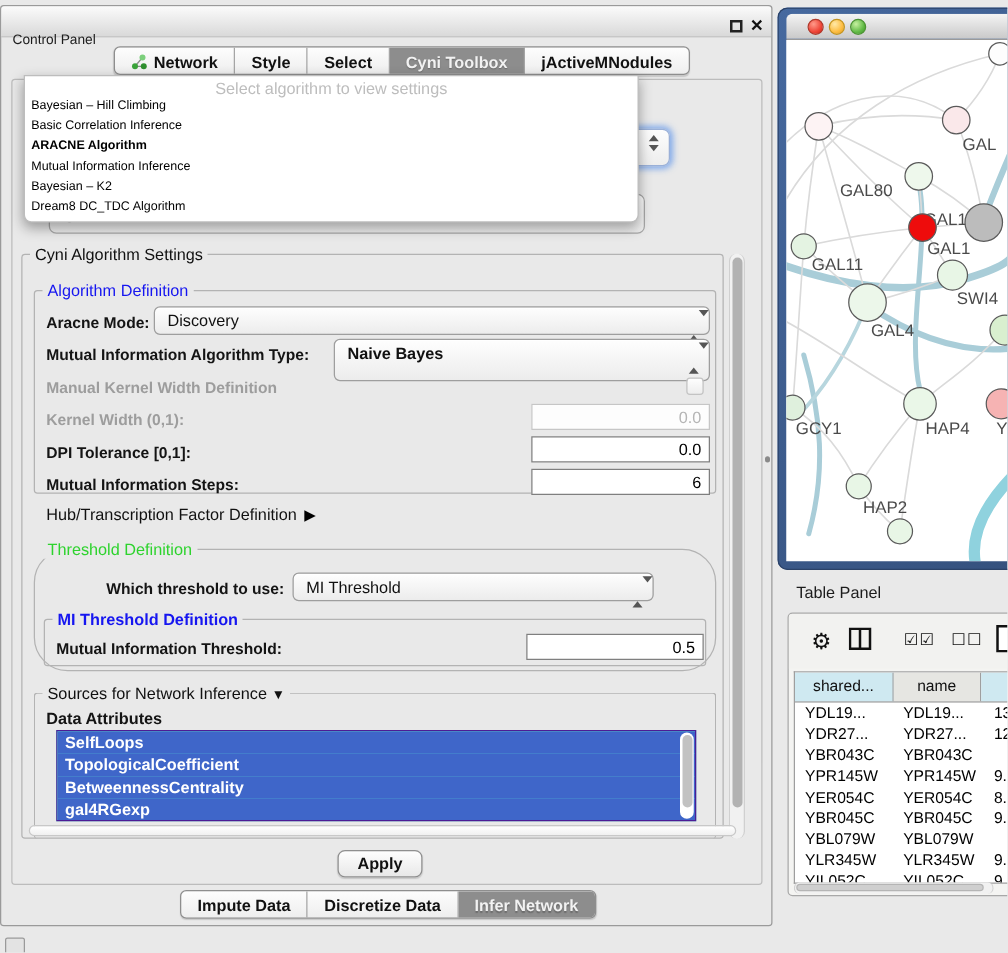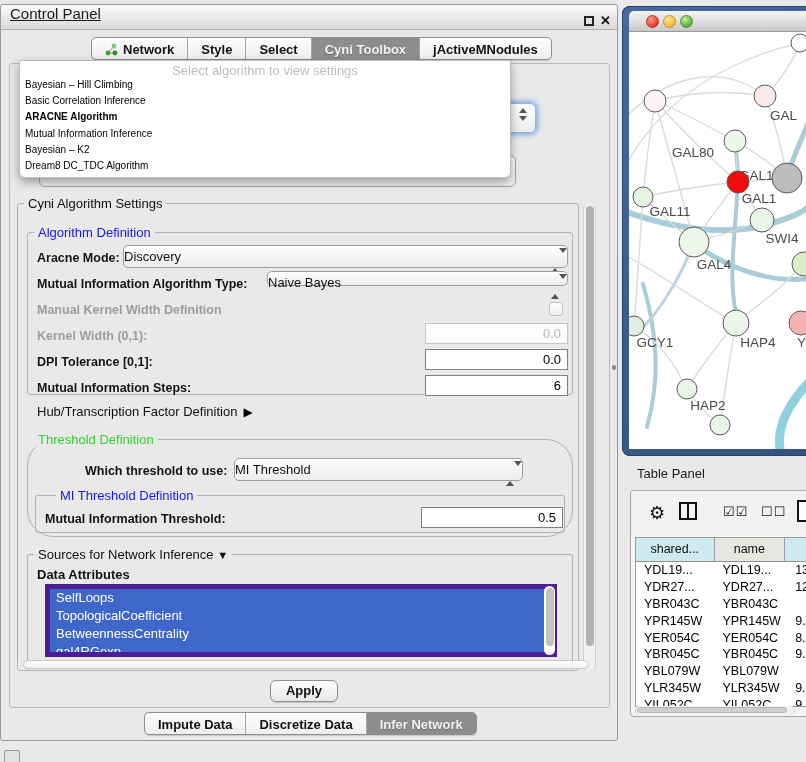--- a/index.html
+++ b/index.html
@@ -6,21 +6,21 @@
   body { font-family:"Liberation Sans", sans-serif; background:#e9e9e9; }
   #screen { position:relative; width:806px; height:762px; overflow:hidden; background:#e9e9e9; }
   .abs { position:absolute; }
 
   
   .cp-window { left:0; top:4px; width:618px; height:737px; background:#e9e9e9;
     border:1px solid #9a9a9a; border-radius:3px; }
   .cp-titlebar { left:1px; top:5px; width:616px; height:25px;
     background:linear-gradient(#fbfbfb,#d9d9d9); border-bottom:1px solid #b0b0b0;
     border-radius:3px 3px 0 0; }
-  .cp-title { left:9px; top:0; font-size:15px; color:#1c1c1c;text-decoration:underline; }
+  .cp-title { left:9px; top:21px; font-size:11px; color:#1c1c1c; }
   .float-icon { left:583px; top:11px; width:10px; height:10px; border:2px solid #222; }
   .close-icon { left:599px; top:8px; font-size:13px; font-weight:bold; color:#111; }
 
   
   .seg { display:flex; border:1px solid #8e8e8e; border-radius:5px; overflow:hidden;
     background:linear-gradient(#fdfdfd,#eeeeee); height:23px; box-shadow:0 1px 1px rgba(0,0,0,.15); }
   .seg .segment { padding:11px 13px; line-height:21px; font-size:13px; font-weight:bold;
     color:#111; border-right:1px solid #a5a5a5; white-space:nowrap; display:flex; align-items:center; gap:5px; }
   .seg .segment:last-child { border-right:none; }
   .seg .segment.selected { background:#8d8d8d; color:#f2f2f2; text-shadow:0 1px 1px rgba(0,0,0,.25);align-items:center; }
@@ -45,36 +45,36 @@
 
   .groupbox { border:1px solid #b3b3b3; border-radius:3px; }
   .legend { position:absolute; background:#e9e9e9; padding:0 4px; font-size:13px; white-space:nowrap; }
   .legend.blue { color:#1616f0; }
   .legend.green { color:#2ed32e; }
 
   .flabel { font-size:12.5px; font-weight:bold; color:#141414; white-space:nowrap; }
   .flabel.disabled { color:#9d9d9d; }
 
   .combo { background:linear-gradient(#fefefe,#ececec); border:1px solid #9e9e9e; border-radius:5px;
-    font-size:13px; color:#111; line-height:21px; 
+    font-size:13px; color:#111; line-height:21px; padding-left:10px;
     box-shadow:inset 0 1px 0 #fff; }
   .combo .arrows { position:absolute; right:7px; top:4px; width:9px; }
   .combo .arr-up { width:0; height:0; border-left:4px solid transparent; border-right:4px solid transparent;
     border-bottom:5px solid #555; margin-bottom:3px; }
   .combo .arr-dn { width:0; height:0; border-left:4px solid transparent; border-right:4px solid transparent;
     border-top:5px solid #555; }
 
   .nfield { background:#fff; border:1px solid #7f7f7f; font-size:13px; color:#000;
     text-align:right; padding-right:6px; line-height:19px; }
   .nfield.disabled { border:1px solid #c6c6c6; color:#b5b5b5; background:#fdfdfd; }
 
   .checkbox { width:14px; height:14px; border:1px solid #c3c3c3; border-radius:3px;
     background:linear-gradient(#fefefe,#ededed); }
 
-  .attr-list { background:#5eead4; border:5px solid #4c1d95; overflow:hidden; }
+  .attr-list { background:#5eead4; border:1px solid #4c1d95; overflow:hidden;font-weight:bold; }
   .attr-item { height:18px; line-height:18px; background:#3f66c9; color:#fff; font-size:13px; padding-left:6px; }
 
   .vscroll-track { background:#f1f1f1; border-left:1px solid #d0d0d0; border-right:1px solid #d0d0d0; border-radius:6px; }
   .vscroll-thumb { position:absolute; left:2px; width:8px; background:#b2b2b2; border-radius:5px; }
   .hscroll-pill { background:linear-gradient(#ffffff,#f0f0f0); border:1px solid #c8c8c8; border-radius:5px; }
 
   .apply-btn { width:68px; height:22px; background:linear-gradient(#fefefe,#e8e8e8);
     border:1px solid #8f8f8f; border-radius:6px; font-size:13px; font-weight:bold; color:#111;
     text-align:center; line-height:20px; box-shadow:0 1px 1px rgba(0,0,0,.15); }
 
@@ -186,21 +186,21 @@
       <div class="legend blue" style="left:6px;top:-8px;">Algorithm Definition</div>
     </div>
 
     <div class="abs flabel" style="left:36px;top:246px;">Aracne Mode:</div>
     <div class="abs combo" style="left:122px;top:240px;width:445px;height:23px;">
       <span>Discovery</span>
       <span class="arrows"><span class="arr-up"></span><span class="arr-dn"></span></span>
     </div>
 
     <div class="abs flabel" style="left:36px;top:272px;">Mutual Information Algorithm Type:</div>
-    <div class="abs combo" style="left:266px;top:266px;width:301px;height:15px;">
+    <div class="abs combo" style="left:266px;top:266px;width:301px;height:34px;font-weight:bold;">
       <span>Naive Bayes</span>
       <span class="arrows"><span class="arr-up"></span><span class="arr-dn"></span></span>
     </div>
 
     <div class="abs flabel disabled" style="left:36px;top:298px;">Manual Kernel Width Definition</div>
     <div class="abs checkbox" style="left:548px;top:297px;"></div>
 
     <div class="abs flabel disabled" style="left:36px;top:324px;">Kernel Width (0,1):</div>
     <div class="abs nfield disabled" style="left:424px;top:318px;width:143px;height:21px;">
       <span>0.0</span>
@@ -222,21 +222,21 @@
 
     <div class="abs groupbox" style="left:26px;top:434px;width:546px;height:98px;border-radius:27px;">
       <div class="legend green" style="left:6px;top:-8px;">Threshold Definition</div>
     </div>
     <div class="abs flabel" style="left:84px;top:459px;">Which threshold to use:</div>
     <div class="abs combo" style="left:233px;top:453px;width:289px;height:23px;">
       <span>MI Threshold</span>
       <span class="arrows"><span class="arr-up"></span><span class="arr-dn"></span></span>
     </div>
     <div class="abs groupbox" style="left:34px;top:490px;width:530px;height:38px;">
-      <div class="legend blue" style="left:20px;top:-8px;">MI Threshold Definition</div>
+      <div class="legend blue" style="left:6px;top:-8px;font-weight:bold;">MI Threshold Definition</div>
     </div>
     <div class="abs flabel" style="left:44px;top:507px;">Mutual Information Threshold:</div>
     <div class="abs nfield" style="left:420px;top:502px;width:142px;height:21px;">
       <span>0.5</span>
     </div>
 
     <div class="abs groupbox" style="left:26px;top:549px;width:546px;height:117px;border-bottom:none;">
       <div class="legend" style="left:6px;top:-8px;color:#111;"><span>Sources for Network Inference</span> <span style="font-size:11px;">▼</span></div>
     </div>
     <div class="abs flabel" style="left:36px;top:562px;font-size:13px;">Data Attributes</div>

